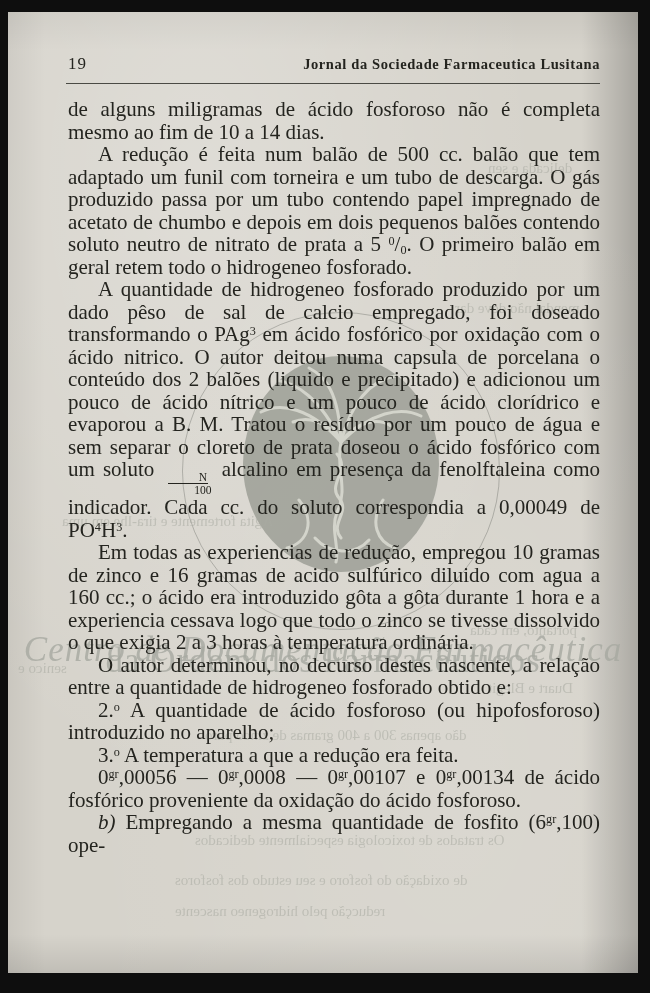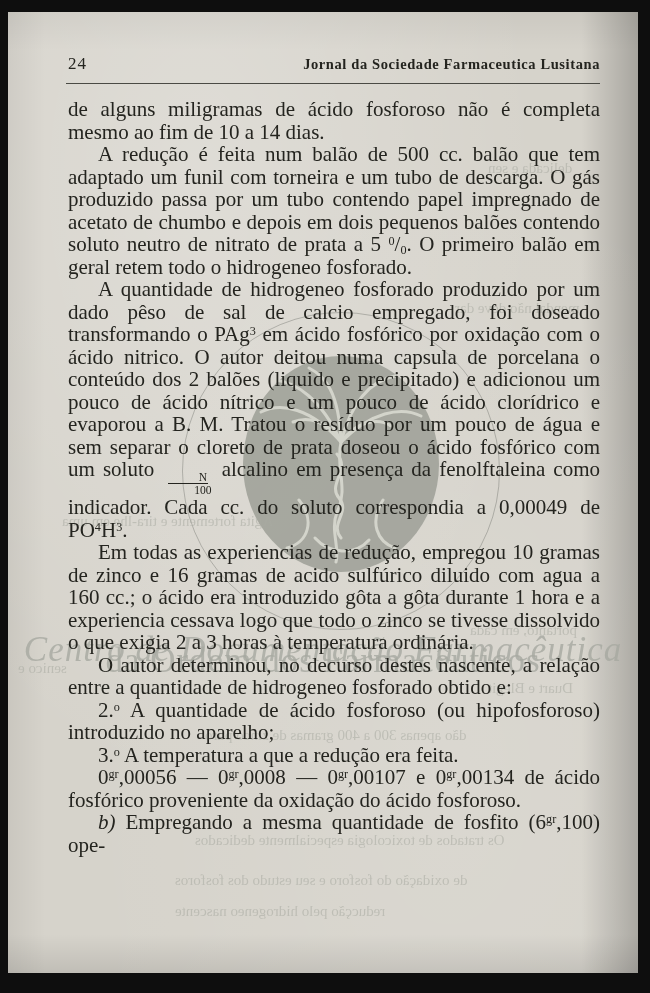--- a/index.html
+++ b/index.html
@@ -83,21 +83,21 @@
         <div class="ghost" style="left: 10px; top: 648px;">senico e</div>
         <div class="ghost" style="left: 480px; top: 668px;">Duart e Blegit</div>
         <div class="ghost" style="left: 197px; top: 715px;">dão apenas 300 a 400 gramas de zinco puro</div>
         <div class="ghost" style="left: 187px; top: 820px;">Os tratados de toxicologia especialmente dedicados</div>
         <div class="ghost" style="left: 167px; top: 860px;">de oxidação do fosforo e seu estudo dos fosforos</div>
         <div class="ghost" style="left: 167px; top: 891px;">reducção pelo hidrogeneo nascente</div>
       </div>
   </div>
 
   <div class="hdr">
-    <span class="pagenum">24</span>
+    <span class="pagenum">19</span>
     <span class="jtitle">Jornal da Sociedade Farmaceutica Lusitana</span>
   </div>
   <div class="hrule"></div>
 
   <div class="bodytext">
       <p class="para"><span>de alguns miligramas de ácido fosforoso não é completa mesmo ao fim de 10 a 14 dias.</span></p>
       <p class="para indent"><span>A redução é feita num balão de 500 cc. balão que tem adaptado um funil com torneira e um tubo de descarga. O gás produzido passa por um tubo contendo papel impregnado de acetato de chumbo e depois em dois pequenos balões contendo soluto neutro de nitrato de prata a 5 </span><span class="sup">0</span><span>/</span><span class="sub">0</span><span>. O primeiro balão em geral retem todo o hidrogeneo fosforado.</span></p>
       <p class="para indent"><span>A quantidade de hidrogeneo fosforado produzido por um dado pêso de sal de calcio empregado, foi doseado transformando o PAg</span><span class="sup">3</span><span> em ácido fosfórico por oxidação com o ácido nitrico. O autor deitou numa capsula de porcelana o conteúdo dos 2 balões (liquido e precipitado) e adicionou um pouco de ácido nítrico e um pouco de ácido clorídrico e evaporou a B. M. Tratou o resíduo por um pouco de água e sem separar o cloreto de prata doseou o ácido fosfórico com um soluto </span><span class="frac">
           <span class="top">N</span>
           <span>100</span>

